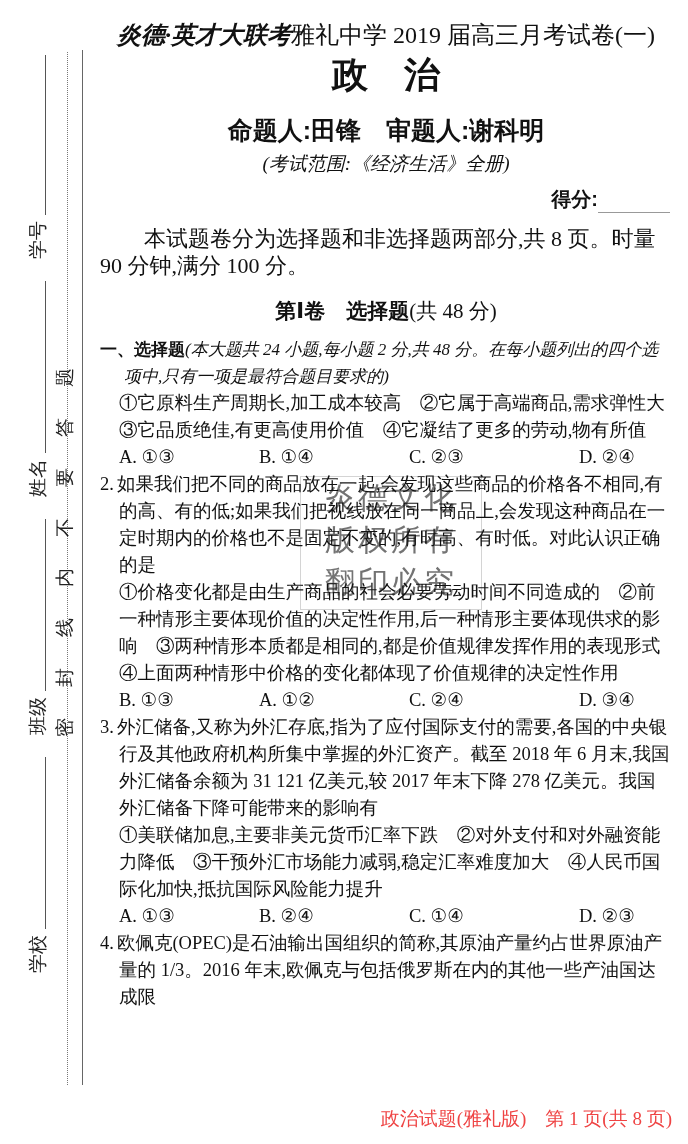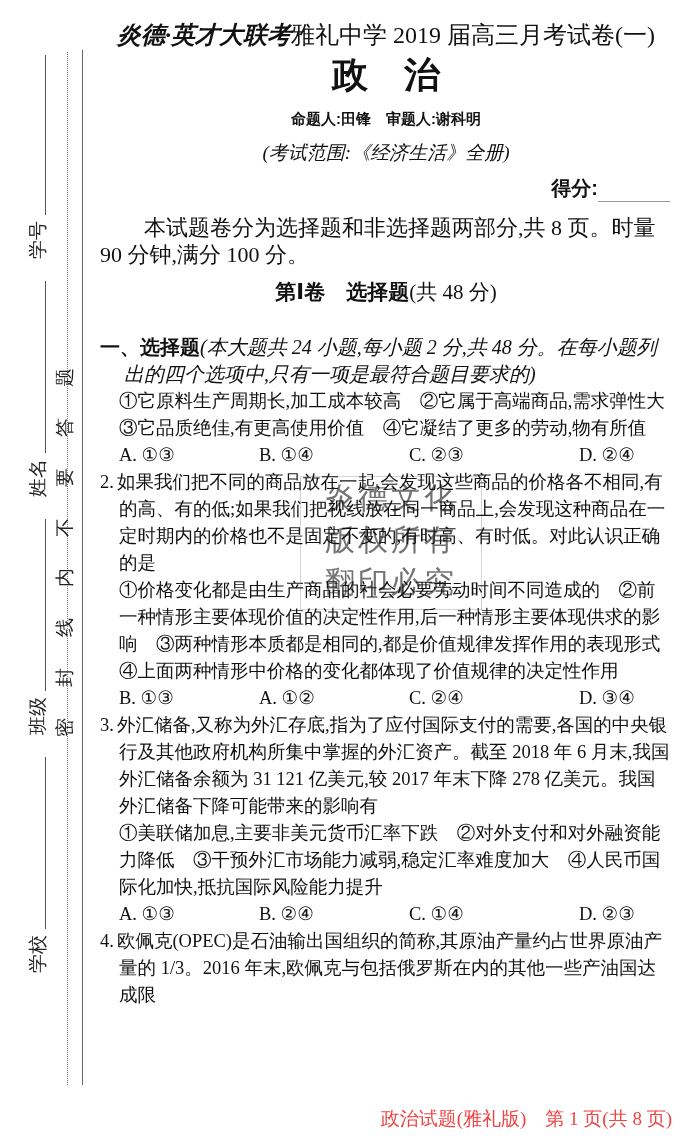--- a/index.html
+++ b/index.html
@@ -28,31 +28,31 @@
   .watermark{position:absolute;left:300px;top:476px;width:180px;height:132px;
     border:1px solid #d4d4d4;color:#737373;text-align:center;z-index:0;
     font-family:"Liberation Sans","DejaVu Sans",sans-serif;}
   .watermark div{font-size:30px;line-height:42px;letter-spacing:3px;white-space:nowrap;}
   
   .content{position:absolute;left:100px;top:20px;width:572px;z-index:1;}
   .hdr{font-size:24px;line-height:30px;text-align:center;white-space:nowrap;}
   .hdr .brand{font-weight:bold;font-style:italic;}
   .exam-title{font-size:36px;line-height:42px;margin-top:4px;text-align:center;
     font-weight:bold;font-family:"Liberation Sans","DejaVu Sans",sans-serif;}
-  .examiners{font-size:15px;line-height:30px;margin-top:8px;text-align:center;font-weight:bold;
+  .examiners{font-size:25px;line-height:30px;margin-top:19px;text-align:center;font-weight:bold;
     font-family:"Liberation Sans","DejaVu Sans",sans-serif;}
   .scope{font-size:19px;line-height:26px;margin-top:6px;text-align:center;font-style:italic;}
   .score-row{margin-top:8px;line-height:28px;text-align:right;padding-right:2px;
     font-family:"Liberation Sans","DejaVu Sans",sans-serif;font-weight:bold;font-size:20px;}
   .score-blank{display:inline-block;width:72px;border-bottom:1px solid #999;height:20px;
     vertical-align:bottom;}
   .intro{margin-top:12px;font-size:22px;line-height:27px;text-indent:2em;}
-  .sec-head{margin-top:8px;font-size:21px;line-height:32px;text-align:center;}
+  .sec-head{margin-top:16px;font-size:21px;line-height:32px;text-align:center;}
   .sec-head .b{font-weight:bold;font-family:"Liberation Sans","DejaVu Sans",sans-serif;}
-  .part-head{margin-top:26px;font-size:20px;line-height:27px;padding-left:24px;text-indent:-24px;}
+  .part-head{margin-top:9px;font-size:17px;line-height:27px;padding-left:24px;text-indent:-24px;}
   .part-head .b{font-weight:bold;font-family:"Liberation Sans","DejaVu Sans",sans-serif;}
   .part-head .kai{font-style:italic;}
   .question{font-size:18.5px;line-height:27px;}
   .q-stem{padding-left:19px;text-indent:-19px;}
   .q-num{margin-right:3px;}
   .q-subs{padding-left:19px;}
   .q-options{padding-left:19px;display:grid;grid-template-columns:140px 150px 170px auto;}
   .footer{position:absolute;left:100px;top:1106px;width:572px;text-align:right;
     font-size:19px;color:#ef4444;}
 </style>

